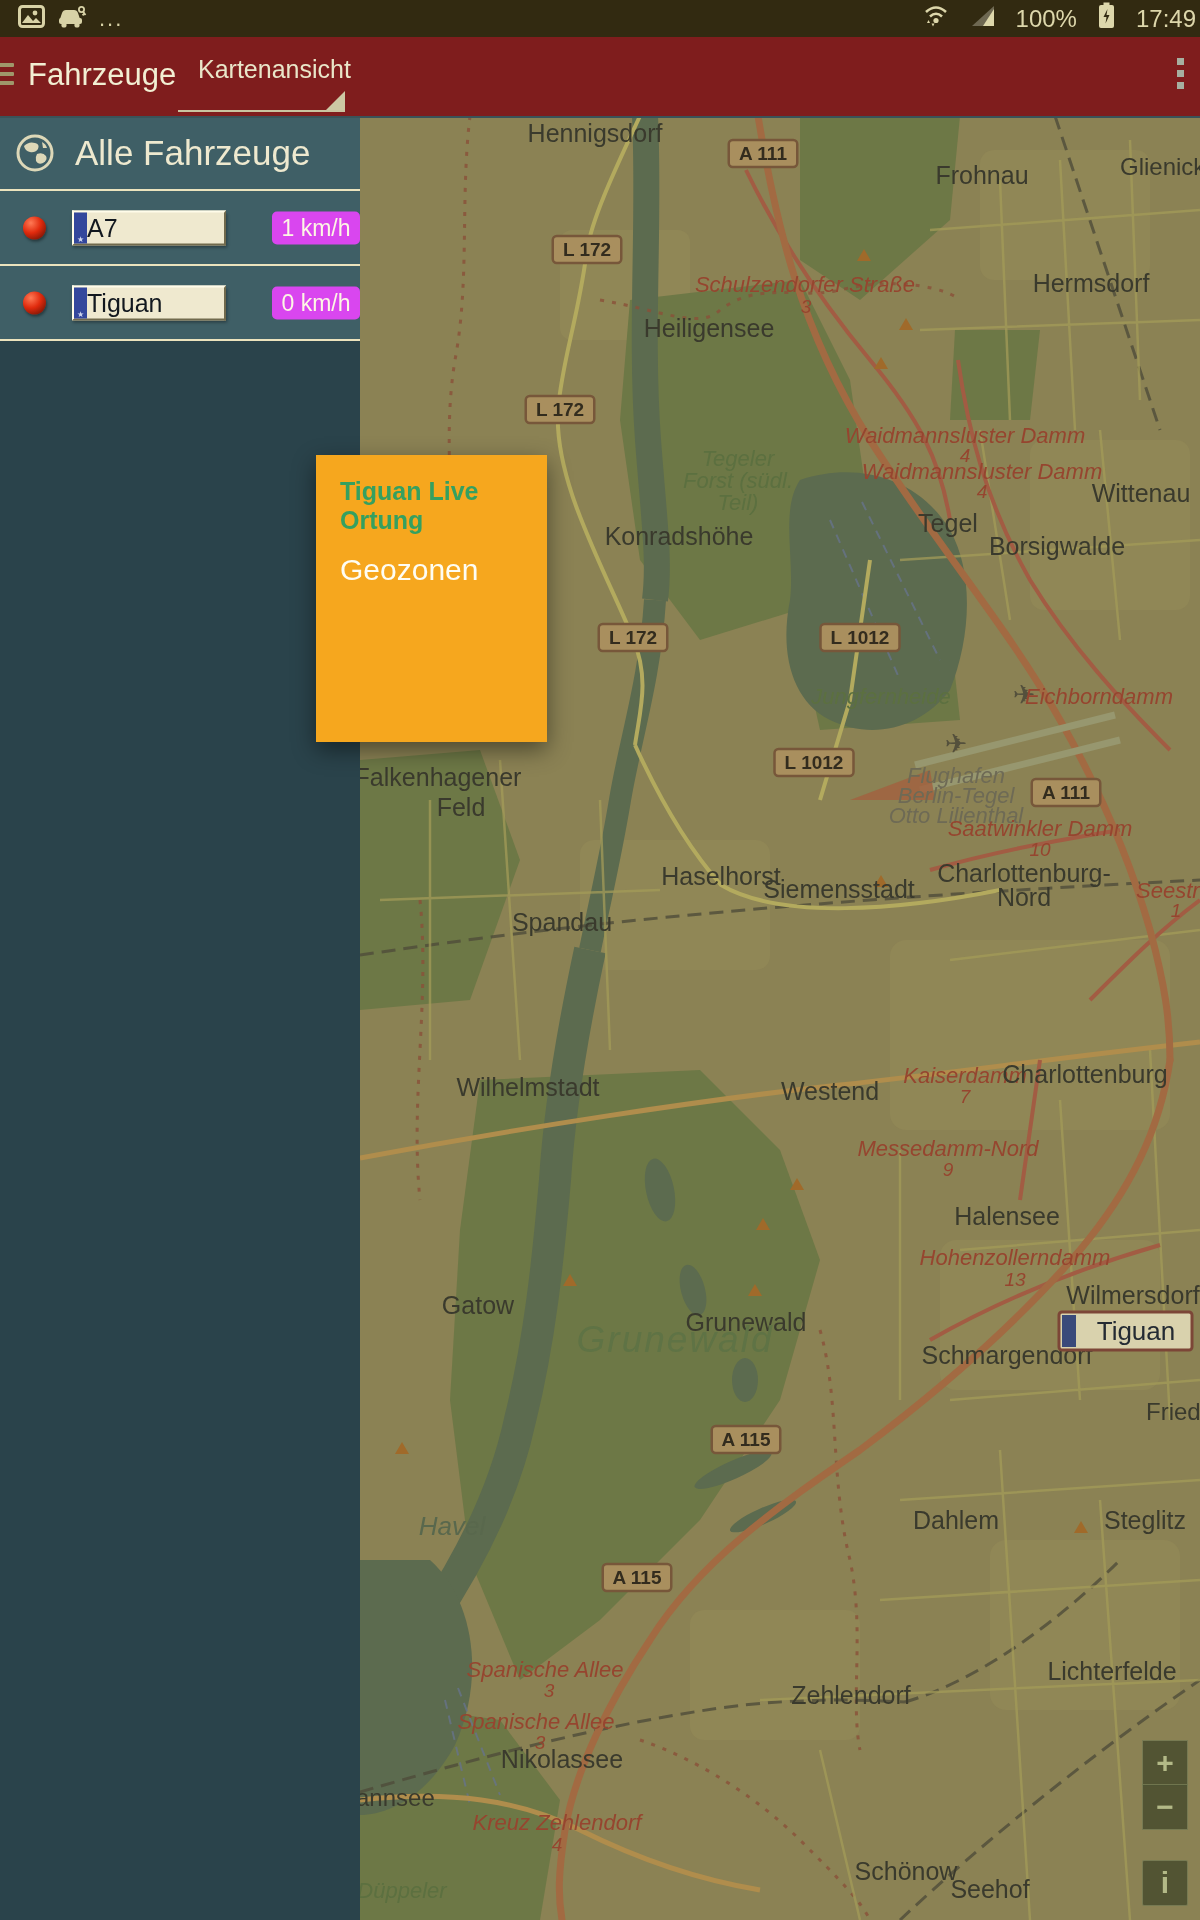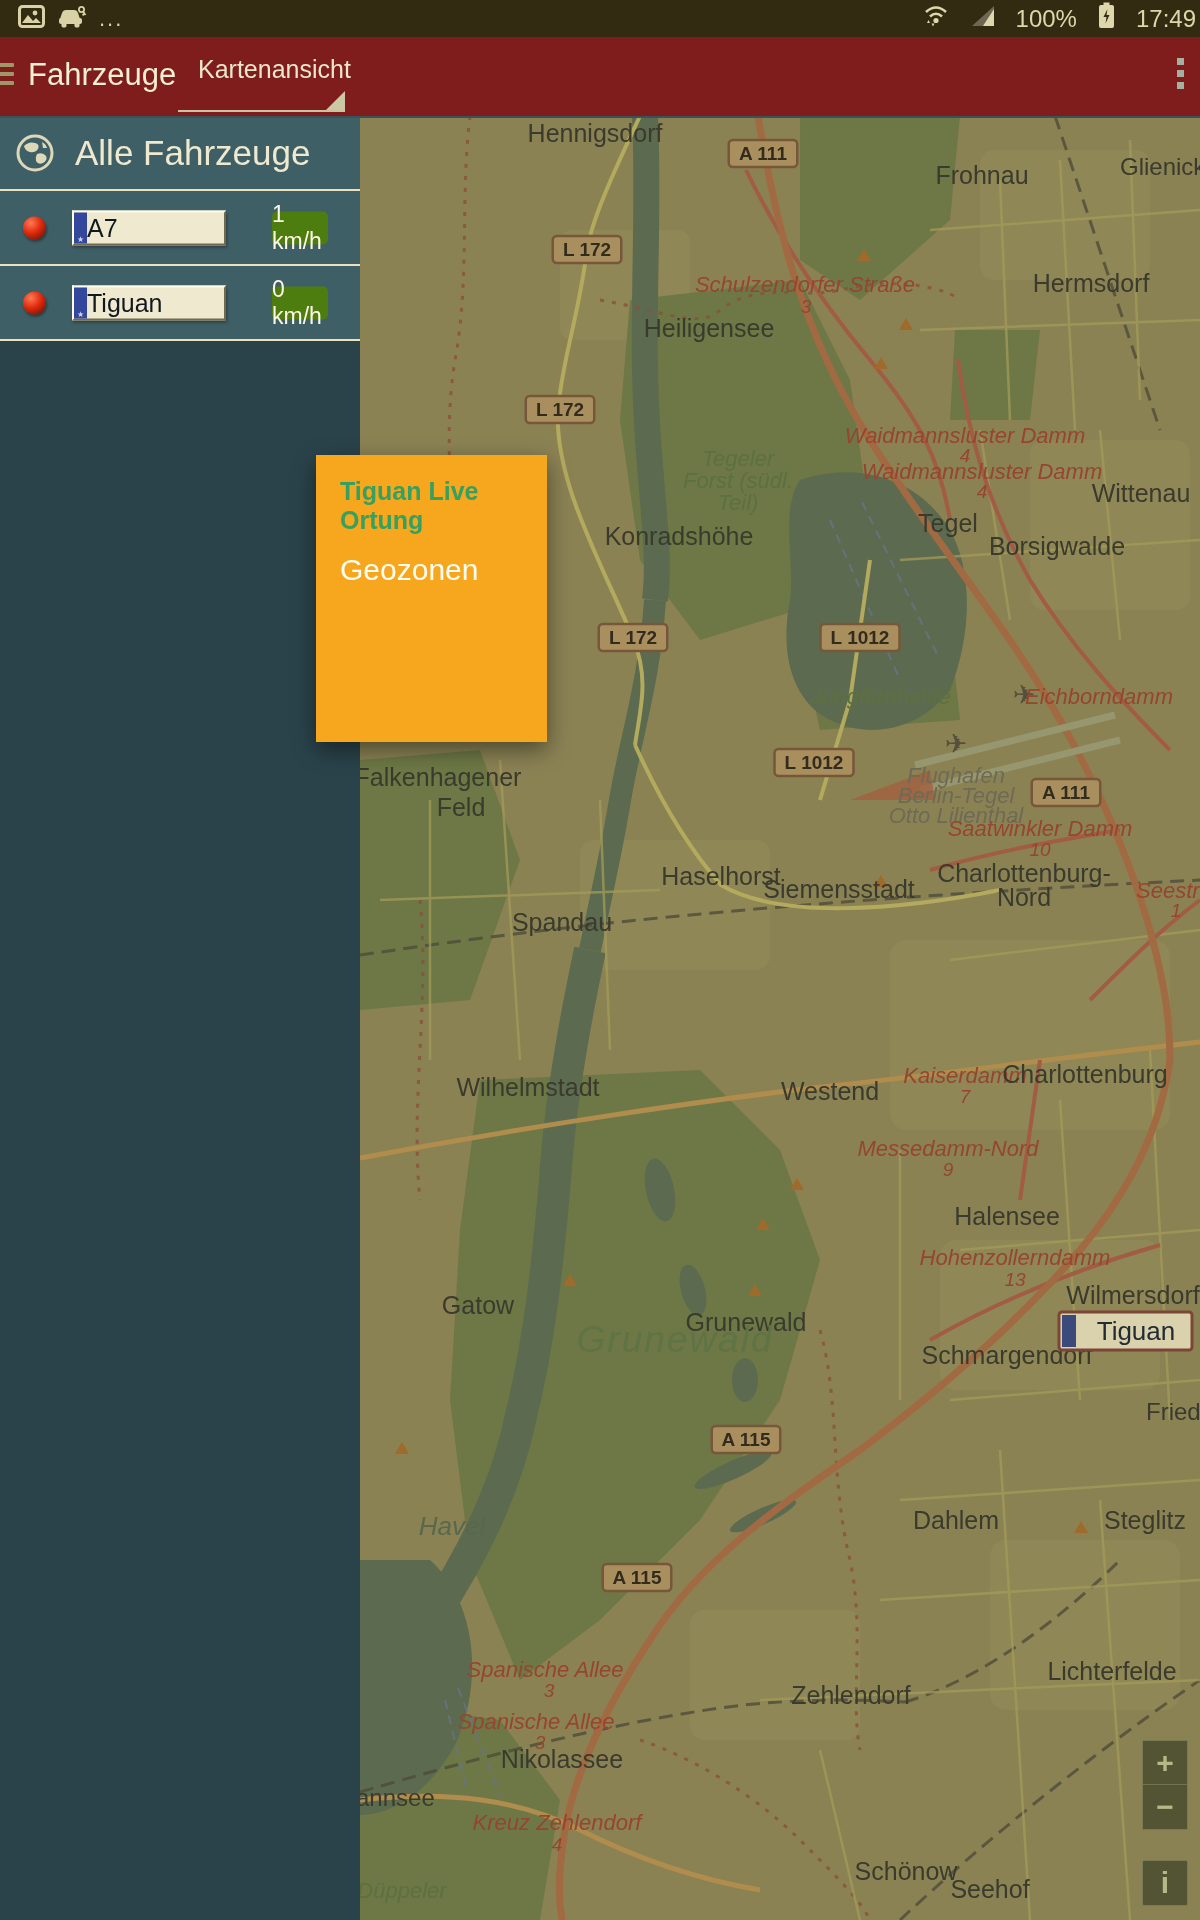--- a/index.html
+++ b/index.html
@@ -37,22 +37,22 @@
     font-size:35px;color:#eee9cf;}
   .ball{position:absolute;left:23px;top:50%;transform:translateY(-50%);width:23px;height:23px;
     border-radius:50%;background:radial-gradient(circle at 34% 28%,#ff7a55,#e02a0d 45%,#5f1004 95%);
     box-shadow:1px 2px 3px rgba(0,0,0,.4);}
   .plate{position:absolute;left:72px;top:50%;transform:translateY(-50%);width:150px;height:31px;
     background:#efe9cf;border:2px solid;border-color:#fffce9 #716a4d #716a4d #fffce9;
     box-shadow:1px 2px 3px rgba(0,0,0,.35);display:flex;align-items:center;}
   .plate .eu{width:13px;height:100%;background:#33479c;color:#cfd6ee;font-size:8px;
     display:flex;align-items:flex-end;justify-content:center;flex:0 0 13px;}
   .plate .ptext{font-size:25px;color:#12181f;white-space:nowrap;overflow:hidden;}
-  .speed{position:absolute;left:272px;top:50%;transform:translateY(-50%);width:56px;height:33px;
-    background:#4d7c0f;border-radius:5px;color:#fdf6e4;font-size:23px;
+  .speed{position:absolute;left:272px;top:50%;transform:translateY(-50%);width:88px;height:33px;
+    background:#d946ef;border-radius:5px;color:#fdf6e4;font-size:23px;
     display:flex;align-items:center;justify-content:center;}
 
   
   .map{position:absolute;left:360px;top:116px;width:840px;height:1804px;overflow:hidden;z-index:5;}
   .map svg{position:absolute;left:0;top:0;}
   .ml{font-family:"Liberation Sans","DejaVu Sans",sans-serif;}
   .town{fill:#3a3a2d;font-size:25px;text-anchor:middle;}
   .town-s{fill:#3a3a2d;font-size:24px;text-anchor:start;}
   .street{fill:#96452f;font-size:22px;font-style:italic;text-anchor:middle;}
   .street-s{fill:#96452f;font-size:22px;font-style:italic;text-anchor:start;}

